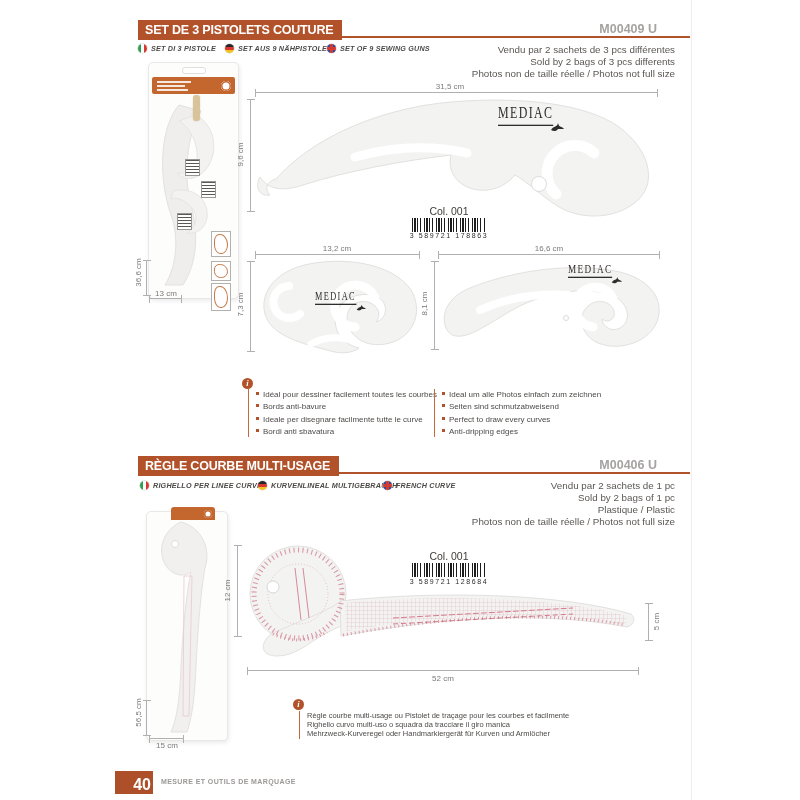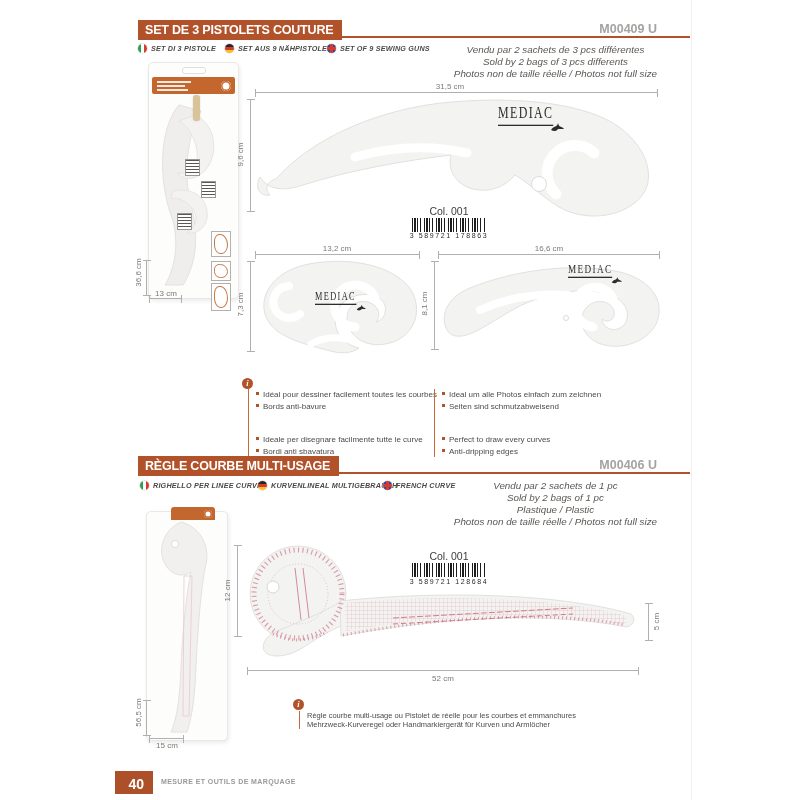--- a/index.html
+++ b/index.html
@@ -19,21 +19,21 @@
   .lang-label{font-size:7.2px;font-style:italic;font-weight:600;color:#4c4a48;letter-spacing:.2px;}
   .flag{width:9px;height:9px;border-radius:50%;box-shadow:0 0 0 .5px #c9c9c9;display:inline-block;}
   .flag.it{background:linear-gradient(90deg,#2f9e4f 0 33%,#fff 33% 66%,#d63a2e 66% 100%);}
   .flag.de{background:linear-gradient(#262626 0 34%,#d63a2e 34% 67%,#f3c321 67% 100%);}
   .flag.uk{background:
      linear-gradient(90deg,transparent 0 37%,#d63a2e 37% 63%,transparent 63% 100%),
      linear-gradient(transparent 0 37%,#d63a2e 37% 63%,transparent 63% 100%),
      linear-gradient(90deg,transparent 0 28%,#fff 28% 72%,transparent 72% 100%),
      linear-gradient(transparent 0 28%,#fff 28% 72%,transparent 72% 100%),#32499b;}
 
-  .sales{position:absolute;right:143px;text-align:center;font-size:9.8px;line-height:12px;color:#5a5753;font-style:italic;}
+  .sales{position:absolute;right:125px;text-align:right;font-size:9.8px;line-height:12px;color:#5a5753;}
 
   
   .dimh{position:absolute;height:0;border-top:1px solid #b0b0b0;}
   .dimh::before,.dimh::after{content:"";position:absolute;top:-4px;width:1px;height:8px;background:#b0b0b0;}
   .dimh::before{left:0;} .dimh::after{right:0;}
   .dimv{position:absolute;width:0;border-left:1px solid #b0b0b0;}
   .dimv::before,.dimv::after{content:"";position:absolute;left:-4px;width:8px;height:1px;background:#b0b0b0;}
   .dimv::before{top:0;} .dimv::after{bottom:0;}
   .dimlab{position:absolute;font-size:8px;color:#7c7a78;white-space:nowrap;}
   .dimlab.v{width:44px;text-align:center;transform:rotate(-90deg);transform-origin:center;}
@@ -58,21 +58,21 @@
      #1c1c1c 5px 6px,transparent 6px 8px,#1c1c1c 8px 9px,transparent 9px 12px);}
   .bdigits{position:absolute;font-size:7px;letter-spacing:1.6px;color:#2a2a2a;text-align:center;width:90px;white-space:nowrap;}
 
   
   .info-i{position:absolute;width:11px;height:11px;border-radius:50%;background:#b2522b;color:#fff;
           font-family:"Liberation Serif",serif;font-style:italic;font-weight:bold;font-size:8.5px;
           text-align:center;line-height:11px;}
   .feat-col{position:absolute;border-left:1.5px solid #c4693c;padding-left:7px;}
   .feat{font-size:8px;line-height:11.5px;color:#4d4b49;white-space:nowrap;}
   .feat .bullet{display:inline-block;width:3px;height:3px;background:#b2522b;margin-right:4px;vertical-align:2px;}
-  .feat.gap{margin-top:22px;}
+  .feat.gap{margin-top:2px;}
   .feat2{font-size:7.5px;line-height:9.2px;color:#4d4b49;white-space:nowrap;}
 
   
   .pkg{position:absolute;background:#fdfdfc;border:1px solid #e9e8e6;border-radius:5px;
        box-shadow:1px 2px 4px rgba(0,0,0,.08);}
   .pkg-slot{position:absolute;left:50%;transform:translateX(-50%);top:4px;width:22px;height:5px;
             border:1px solid #e0dfdd;border-radius:3px;background:#fff;}
   .pkg-band{position:absolute;left:3px;right:3px;top:14px;height:17px;background:#c4672f;border-radius:2px;}
   .pkg-band .tline{position:absolute;left:5px;height:2px;background:rgba(255,255,255,.85);}
   .pkg-band .blogo{position:absolute;right:4px;top:3.5px;width:10px;height:10px;border-radius:50%;
@@ -82,21 +82,21 @@
   .sticker{position:absolute;width:13px;height:15px;background:#fff;border:1px solid #9a9896;
            background-image:repeating-linear-gradient(180deg,#5a5856 0 1px,transparent 1px 3px);}
   .sketch{position:absolute;border:1px solid #b3b1ae;background:#fff;}
   .sketch .sq{position:absolute;left:2px;top:2px;right:2px;bottom:2px;border:1px solid #c77a47;border-radius:40% 60% 50% 50%;}
   .pkg2-tab{position:absolute;background:#c4672f;border-radius:3px 3px 0 0;}
   .pkg2-tab .blogo{position:absolute;right:3px;top:2.5px;width:8px;height:8px;border-radius:50%;background:#fff;
                    box-shadow:inset 0 0 0 1.5px #c4672f;}
 
   
   .footer-box{position:absolute;left:115px;top:771px;width:38px;height:23px;background:#ad5029;}
-  .footer-num{position:absolute;right:9px;top:5px;color:#fff;font-weight:bold;font-size:14px;}
+  .footer-num{position:absolute;right:2px;top:5px;color:#fff;font-weight:bold;font-size:16px;}
   .footer-label{position:absolute;left:161px;top:778px;font-size:7px;letter-spacing:.4px;color:#9b9997;font-weight:bold;}
 </style>
 </head>
 <body>
 
 <div id="page">
   <div class="page-edge"></div>
 
   <div class="rule" style="top:36px"></div>
   <div class="title-box" style="top:20px">SET DE 3 PISTOLETS COUTURE</div>
@@ -285,21 +285,22 @@
     <path d="M150,80 L330,70" stroke="#cf6f80" stroke-width="0.9" stroke-dasharray="6,2" fill="none"></path>
     <path d="M150,86 L330,76" stroke="#cf6f80" stroke-width="0.9" stroke-dasharray="5,3" fill="none"></path>
   </svg>
   <div class="dimv" style="left:648px;top:603px;height:38px"></div>
   <div class="dimlab v" style="left:634px;top:617px">5 cm</div>
   <div class="dimh" style="left:247px;top:670px;width:392px"></div>
   <div class="dimlab h" style="left:393px;top:674px;width:100px">52 cm</div>
 
   <div class="info-i" style="left:293px;top:699px">i</div>
   <div class="feat-col" style="left:299px;top:711px;width:330px">
-    <div class="feat2">Règle courbe multi-usage ou Pistolet de réelle pour les courbes et emmanchures</div>
+    <div class="feat2">Règle courbe multi-usage ou Pistolet de traçage pour les courbes et facilmente</div>
+    <div class="feat2">Righello curvo multi-uso o squadra da tracciare il giro manica</div>
     <div class="feat2">Mehrzweck-Kurveregel oder Handmarkiergerät für Kurven und Armlöcher</div>
   </div>
 
   <div class="footer-box">
     <div class="footer-num">40</div>
   </div>
   <div class="footer-label">MESURE ET OUTILS DE MARQUAGE</div>
 </div>
 
 </body></html>

